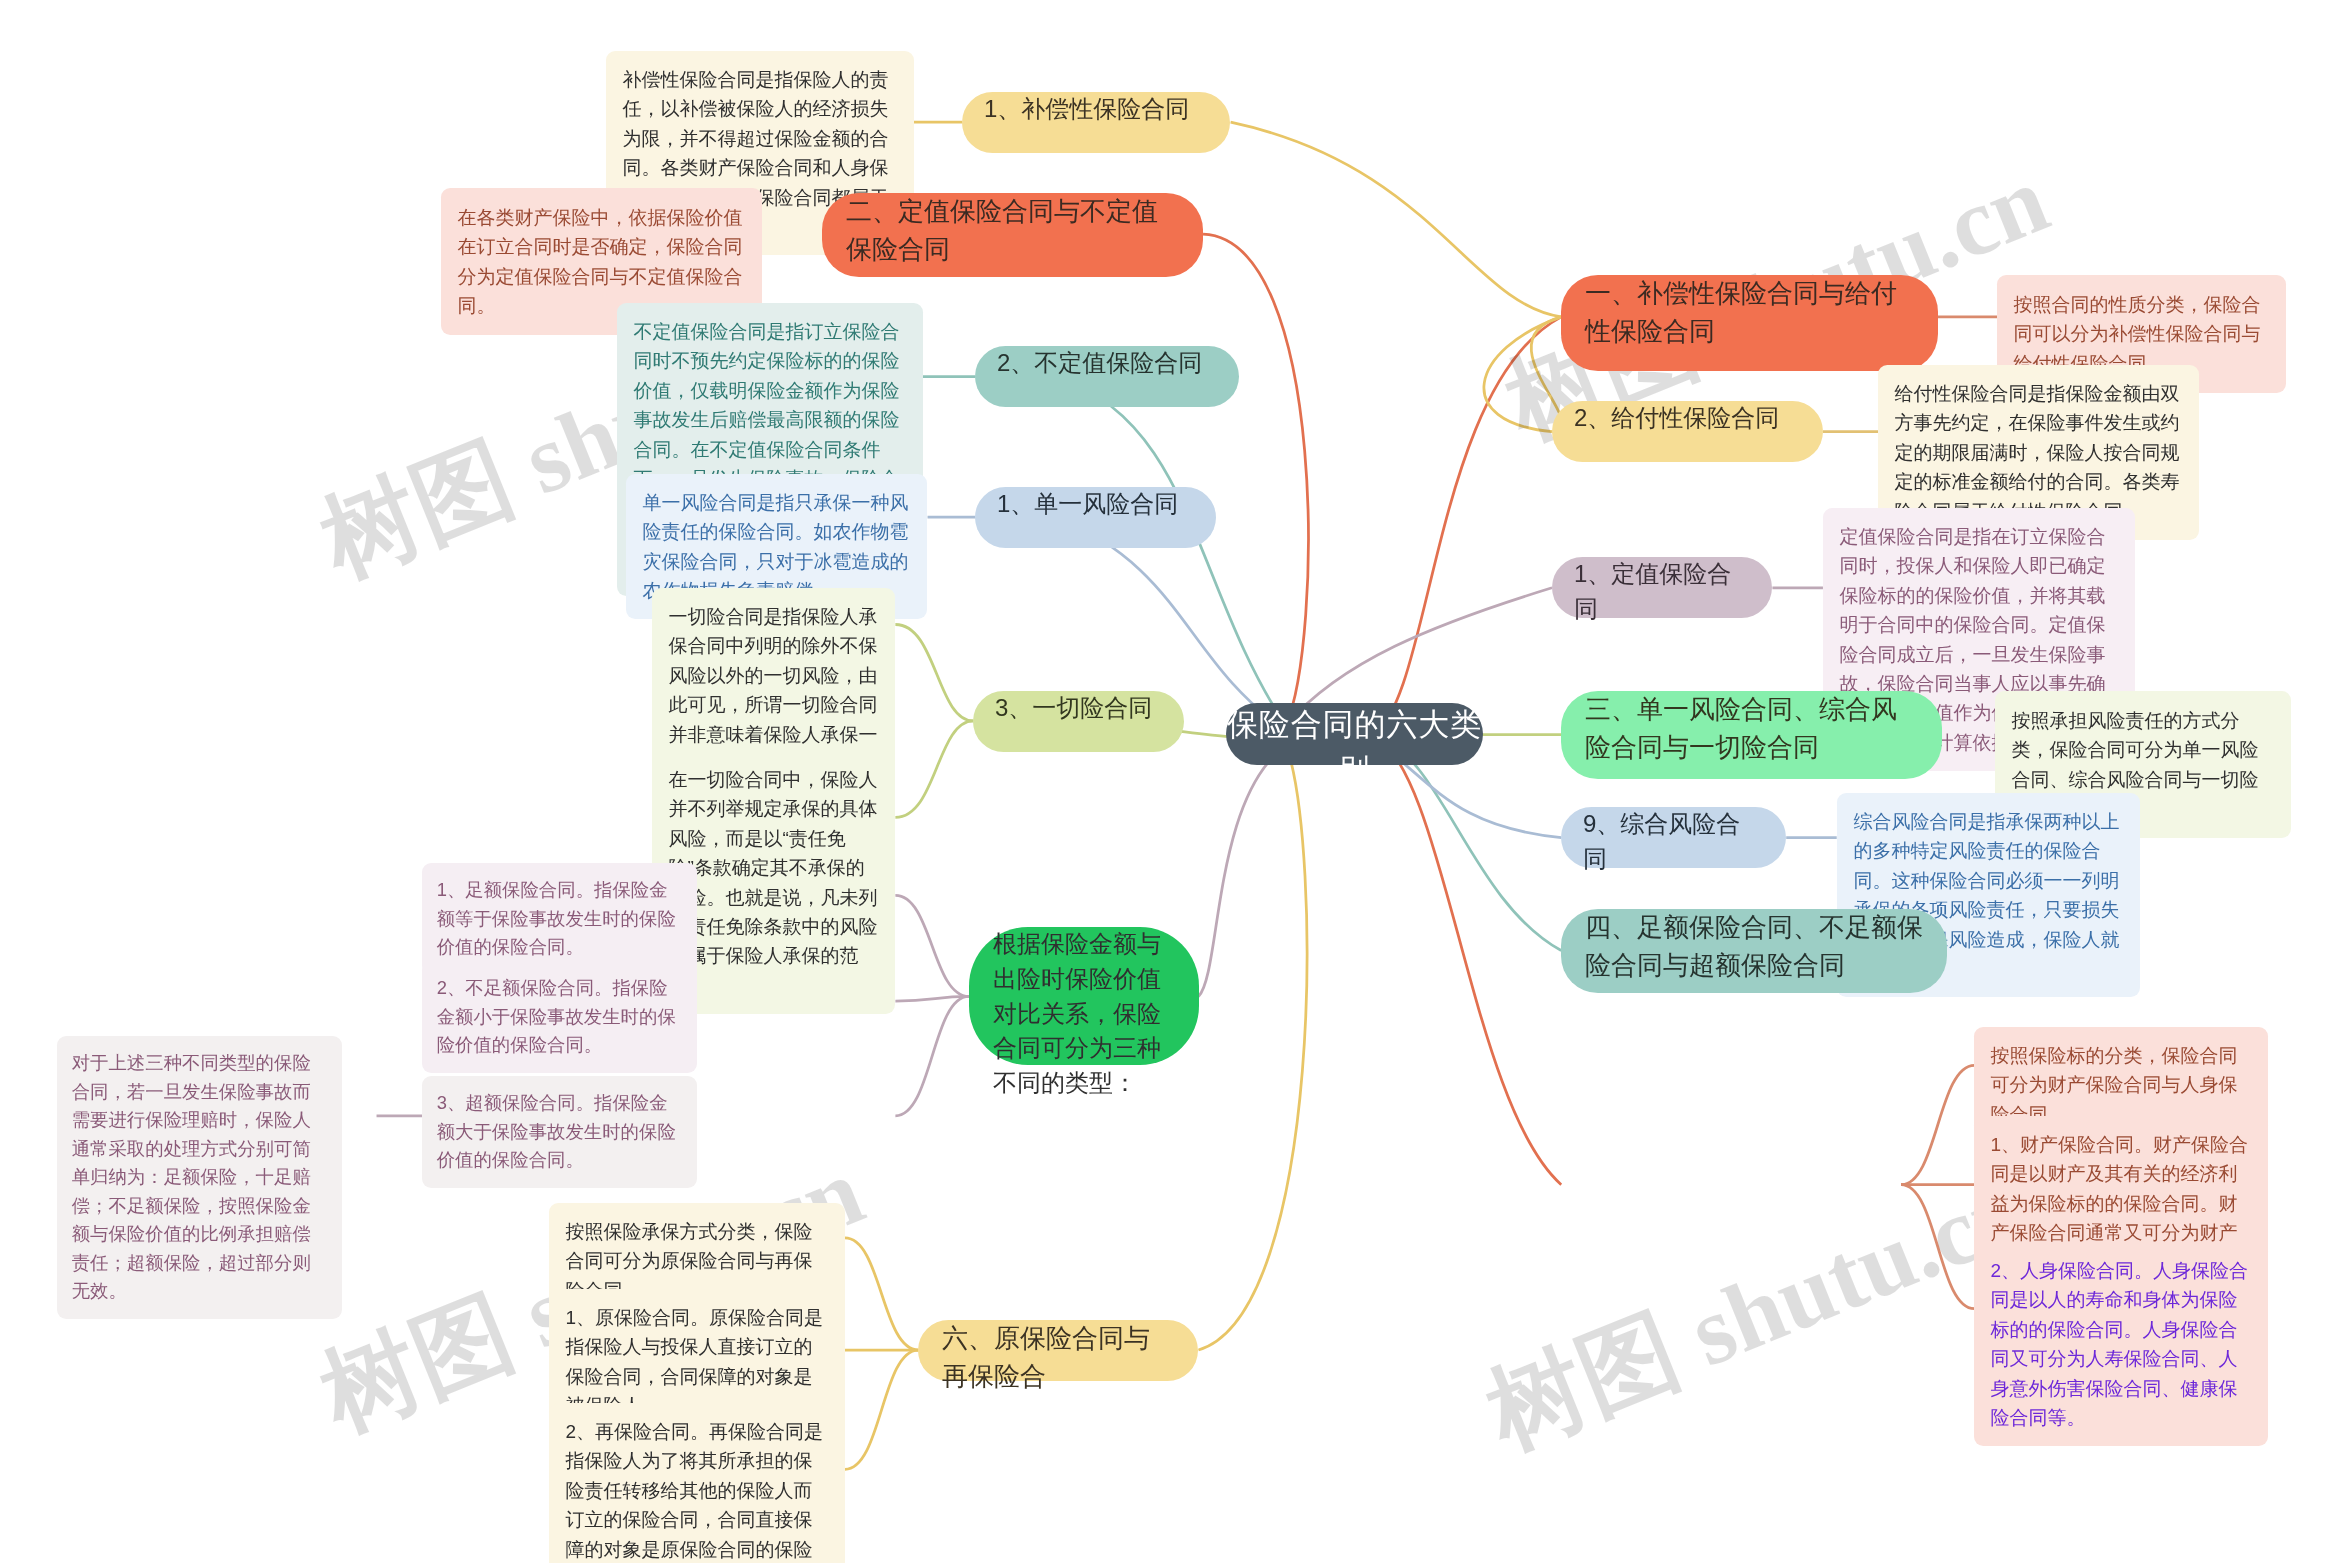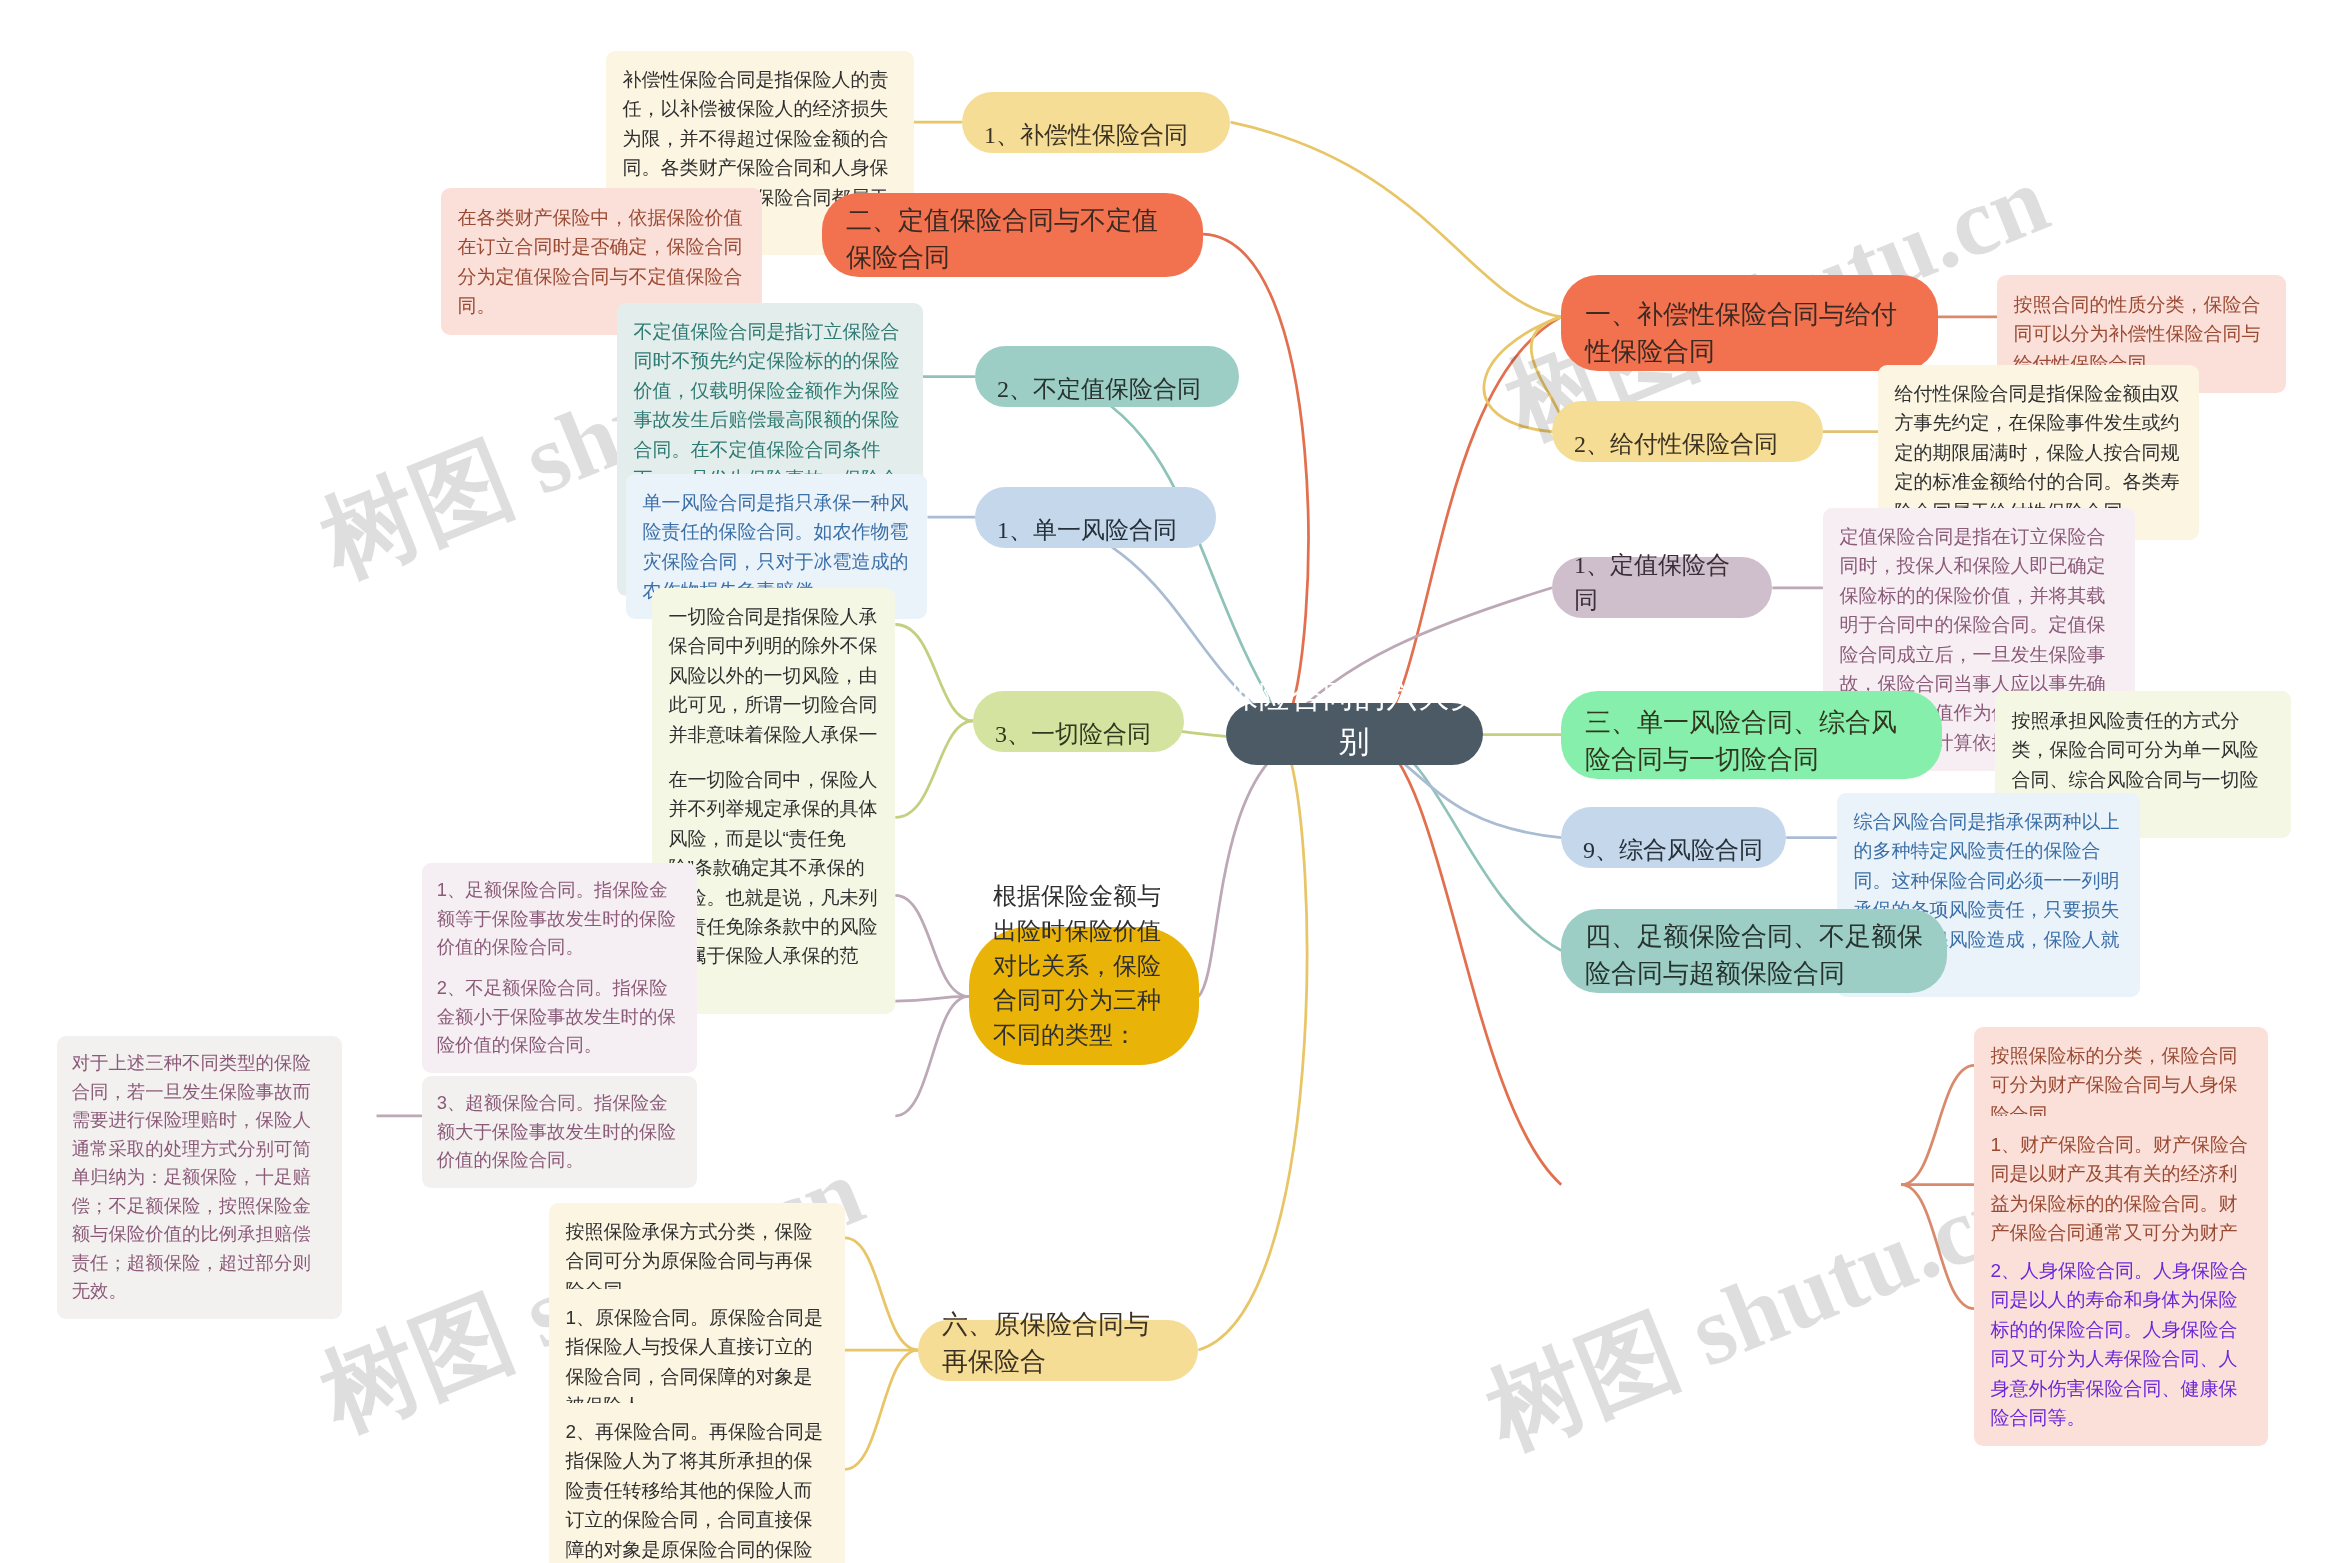--- a/index.html
+++ b/index.html
@@ -23,23 +23,22 @@
     white-space:nowrap;
     transform-origin:left top;
     user-select:none;
     pointer-events:none;
   }
   .node{
     position:absolute;
     box-sizing:border-box;
     border-radius:37px;
     display:flex;
-    align-items:flex-end;
+    align-items:flex-start;
     line-height:1.45;
-    font-family:Liberation Serif, serif;
   }
   .node .txt{display:block;width:100%;}
   .leaf{
     position:absolute;
     box-sizing:border-box;
     border-radius:9.2px;
     line-height:1.55;
   }
   .root{
     background:#4c5a66;
@@ -189,21 +188,21 @@
     <span class="txt">一切险合同是指保险人承保合同中列明的除外不保风险以外的一切风险，由此可见，所谓一切险合同并非意味着保险人承保一切风险，即保险人承保的风险仍然是有限制的，但这种限制通过列明除外不保风险的方式来设立。</span>
   </div>
   <div class="leaf" style="left:652px;top:751px;width:243px;background:#f3f7e4;color:#2f2f2f;padding:13.8px 16.5px;">
     <span class="txt">在一切险合同中，保险人并不列举规定承保的具体风险，而是以“责任免除”条款确定其不承保的风险。也就是说，凡未列入责任免除条款中的风险均属于保险人承保的范围。</span>
   </div>
 
   <div class="node b1" style="left:1561px;top:909px;width:386px;height:84px;background:#9ccec5;color:#26332f;padding:0 24px;">
     <span class="txt">四、足额保险合同、不足额保险合同与超额保险合同</span>
   </div>
 
-  <div class="node b2" style="left:969px;top:927px;width:230px;height:138px;background:#eab308;color:#2f2f2f;padding:12px 24px;border-radius:59px;">
+  <div class="node b2" style="left:969px;top:927px;width:230px;height:138px;background:#22c55e;color:#2f2f2f;padding:0 24px;border-radius:59px;">
     <span class="txt">根据保险金额与出险时保险价值对比关系，保险合同可分为三种不同的类型：</span>
   </div>
   <div class="leaf leaf-sm" style="left:422px;top:863px;width:275px;background:#f5eef3;color:#8a5a78;padding:13px 14.7px;">
     <span class="txt">1、足额保险合同。指保险金额等于保险事故发生时的保险价值的保险合同。</span>
   </div>
   <div class="leaf leaf-sm" style="left:422px;top:961px;width:275px;background:#f5eef3;color:#8a5a78;padding:13px 14.7px;">
     <span class="txt">2、不足额保险合同。指保险金额小于保险事故发生时的保险价值的保险合同。</span>
   </div>
   <div class="leaf leaf-sm" style="left:422px;top:1076px;width:275px;background:#f3f0f0;color:#8a5a78;padding:13px 14.7px;">
     <span class="txt">3、超额保险合同。指保险金额大于保险事故发生时的保险价值的保险合同。</span>

